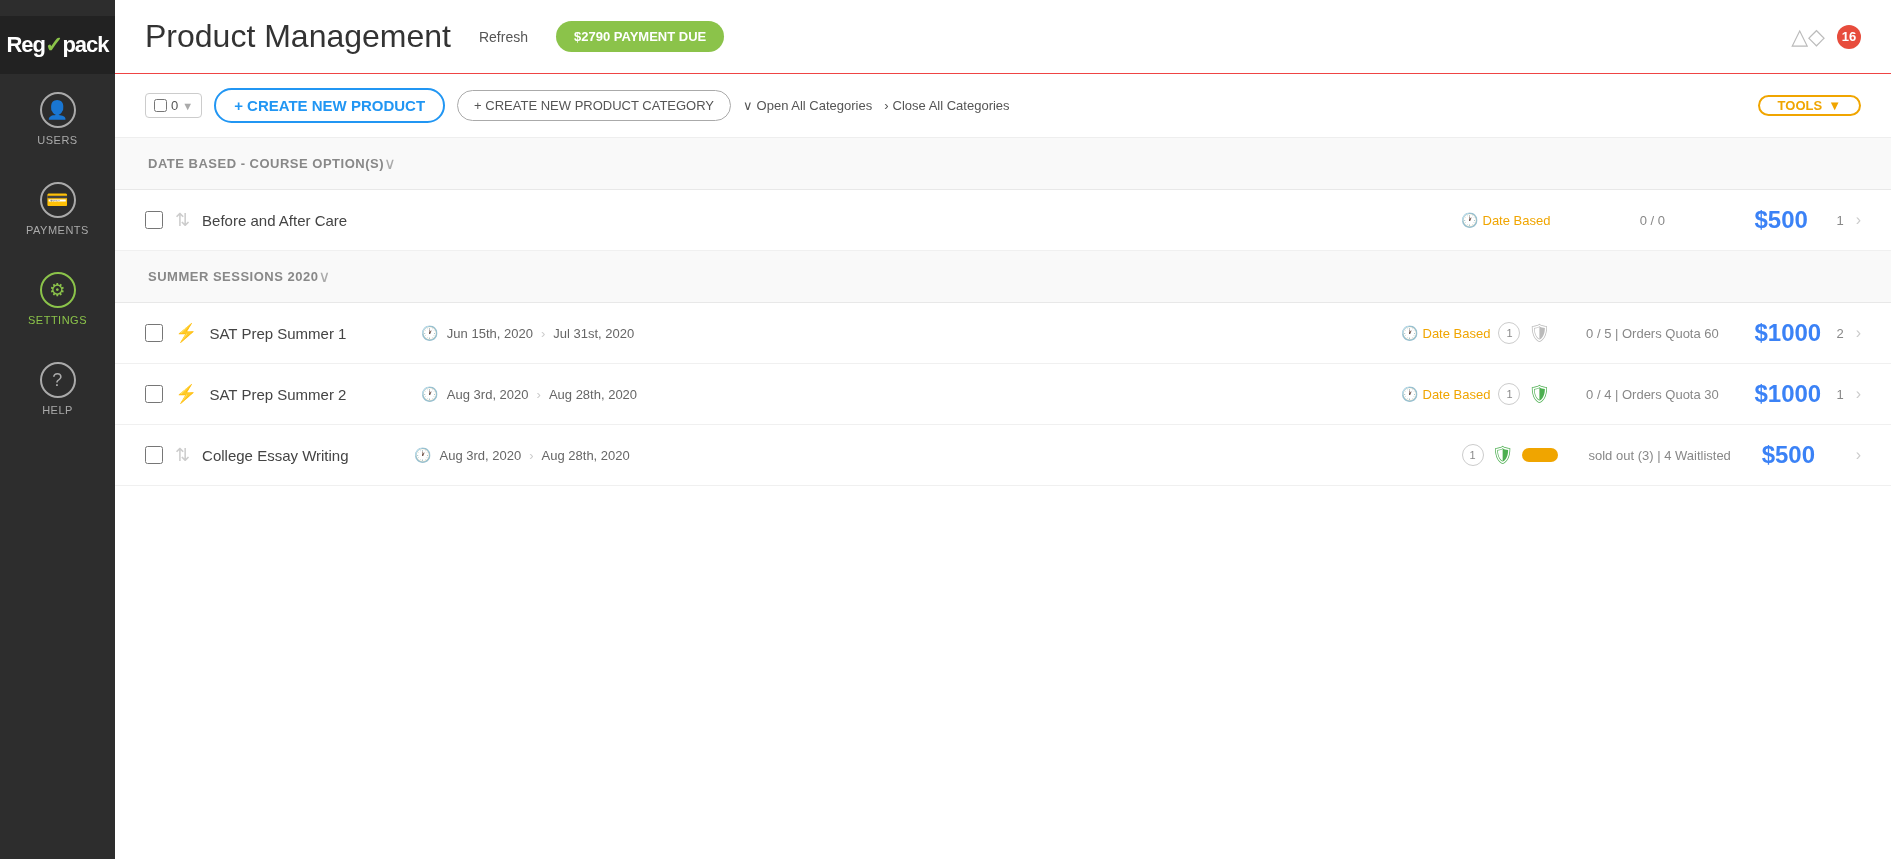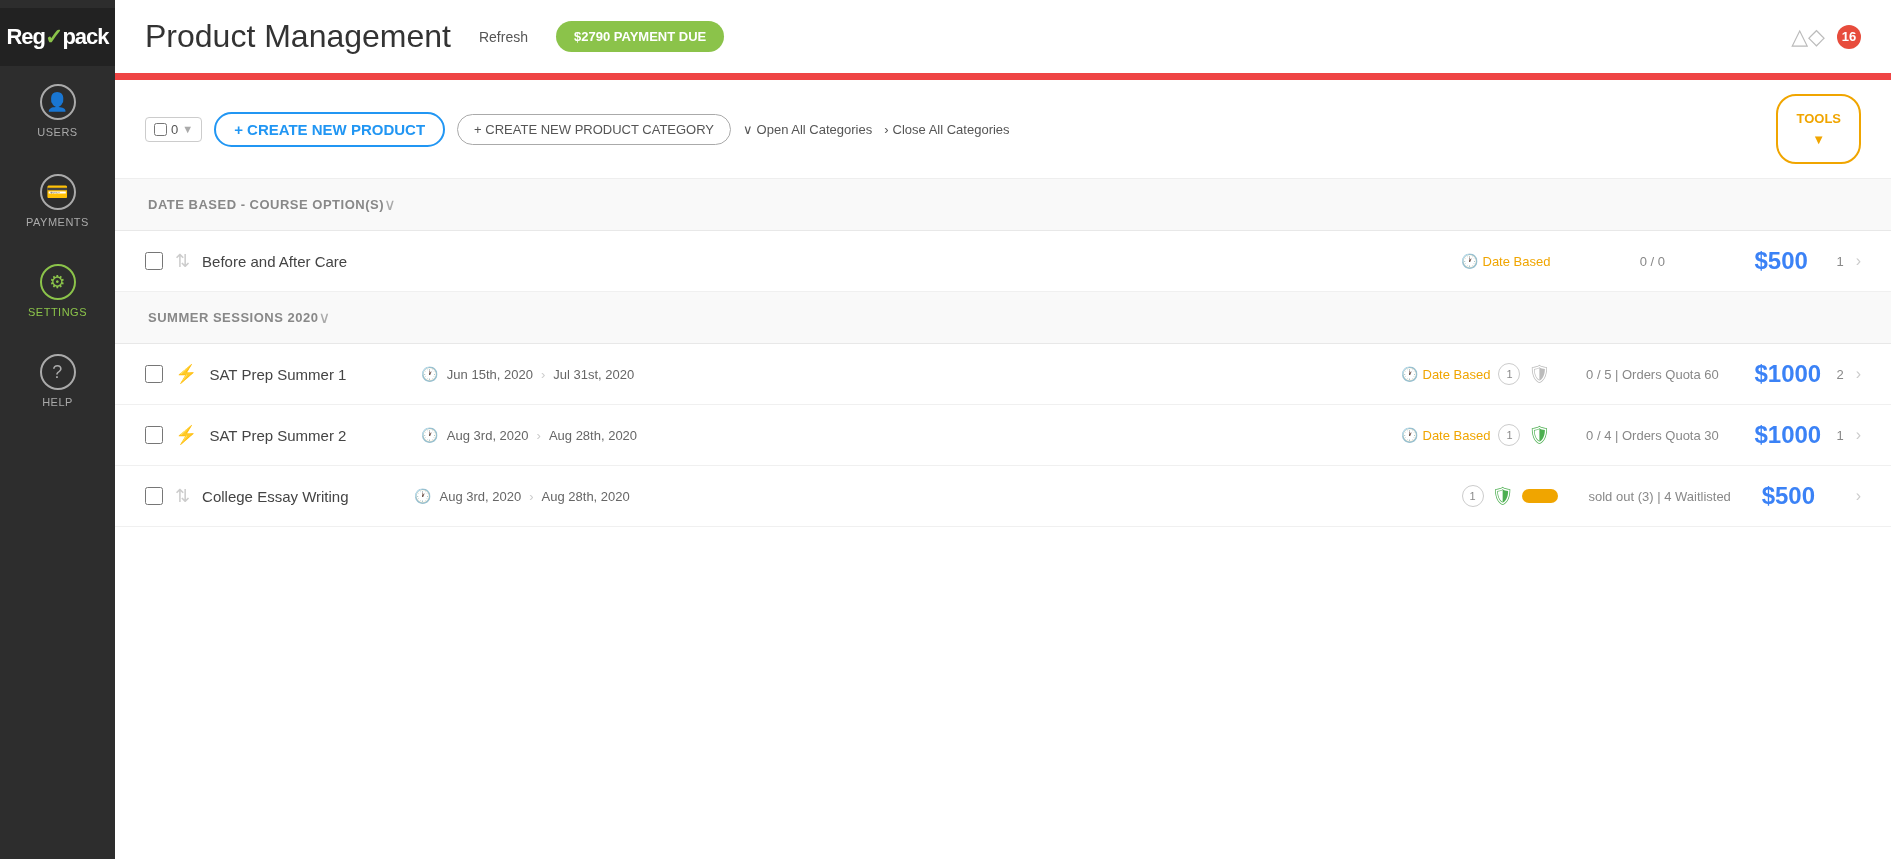--- a/index.html
+++ b/index.html
@@ -5,21 +5,21 @@
     * { box-sizing: border-box; margin: 0; padding: 0; }
     body { font-family: 'Segoe UI', Arial, sans-serif; background: #f5f5f5; display: flex; height: 859px; overflow: hidden; }
 
     
     .sidebar {
       width: 115px;
       background: #2d2d2d;
       display: flex;
       flex-direction: column;
       align-items: center;
-      padding-top: 8px;
+      padding-top: 16px;
       flex-shrink: 0;
     }
     .sidebar-logo {
       width: 100%;
       padding: 16px 12px;
       display: flex;
       align-items: center;
       justify-content: center;
       background: #222;
     }
@@ -64,21 +64,21 @@
       overflow: hidden;
       background: #fff;
     }
 
     
     .header {
       display: flex;
       align-items: center;
       padding: 18px 30px;
       background: #fff;
-      border-bottom: 7px solid #ef4444;
+      border-bottom: 1px solid #ef4444;
       gap: 16px;
       text-align: right;
     }
     .page-title {
       font-size: 32px;
       font-weight: 300;
       color: #333;
       margin-right: 12px;
     }
     .refresh-btn {
@@ -173,28 +173,27 @@
       display: flex;
       align-items: center;
       gap: 4px;
     }
     .tools-btn {
       margin-left: auto;
       background: transparent;
       border: 2px solid #f0a500;
       color: #f0a500;
       border-radius: 20px;
-      padding: 15px 18px;
+      padding: 1px 18px;
       font-size: 13px;
       font-weight: 600;
       cursor: pointer;
       display: flex;
       align-items: center;
       gap: 6px;
-      flex-direction: column;
     }
 
     
     .content {
       flex: 1;
       overflow-y: auto;
       padding: 0;
     }
 
     

